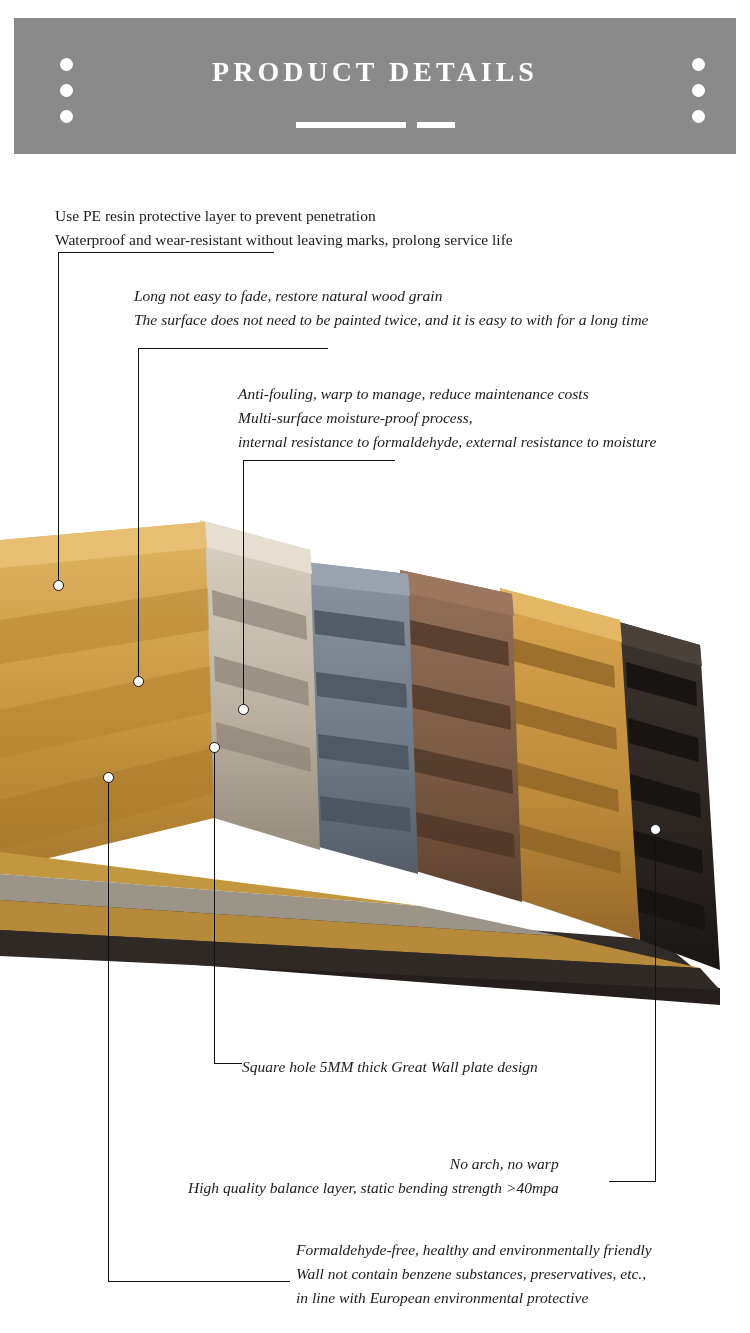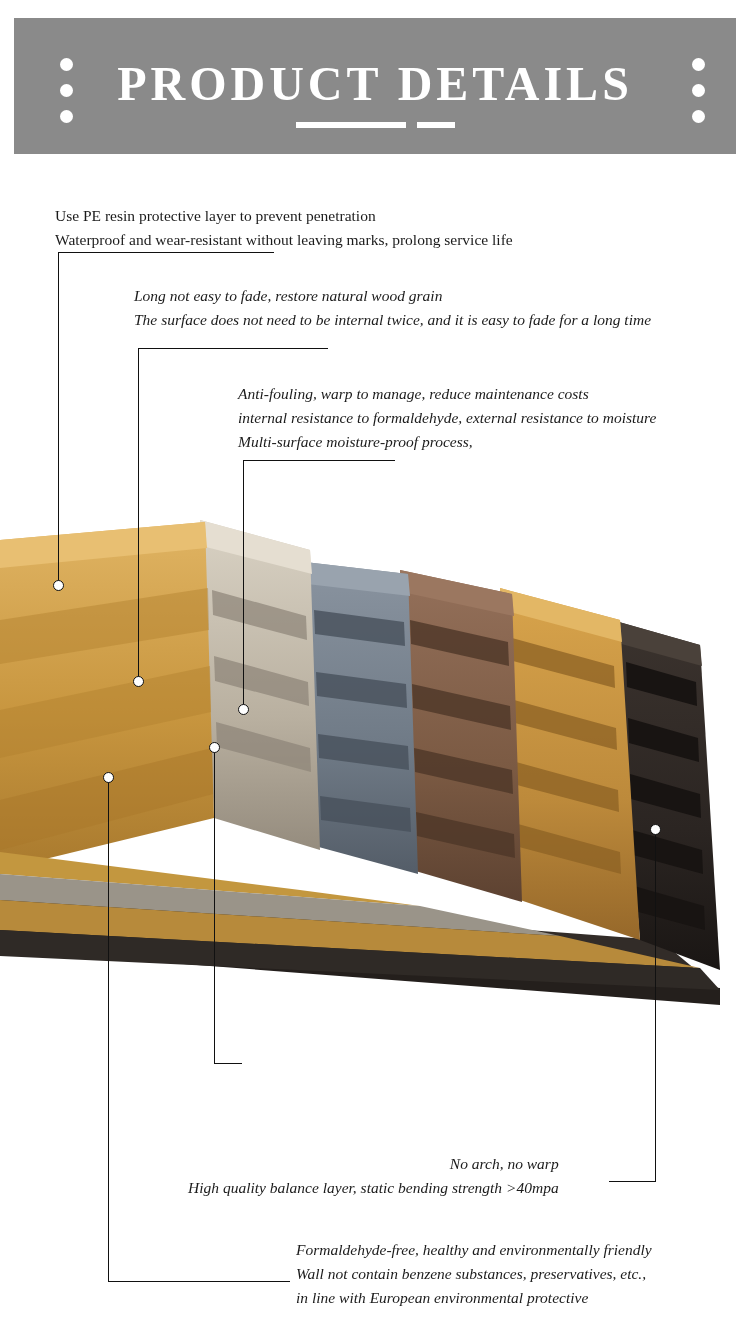--- a/index.html
+++ b/index.html
@@ -26,21 +26,21 @@
     box-sizing: border-box;
   }
   .banner-title {
     position: absolute;
     left: 0;
     top: 38px;
     width: 100%;
     text-align: center;
     color: #ffffff;
     font-family: "Liberation Serif", serif;
-    font-size: 48px;
+    font-size: 28px;
     font-weight: bold;
     letter-spacing: 4px;
   }
   .dots-col {
     position: absolute;
     top: 40px;
     width: 16px;
     height: 72px;
   }
   .dots-col.left { left: 46px; }
@@ -275,30 +275,31 @@
   <div class="leader h" style="left:108px; top:1281px; width:182px;"></div>
   <div class="node" style="left:103px; top:772px;"></div>
 
   <div class="callout" style="left:55px; top:204px;">
     <div>Use PE resin protective layer to prevent penetration</div>
     <div>Waterproof and wear-resistant without leaving marks, prolong service life</div>
   </div>
 
   <div class="callout italic" style="left:134px; top:284px;">
     <div>Long not easy to fade, restore natural wood grain</div>
-    <div>The surface does not need to be internal twice, and it is easy to fade for a long time</div>
+    <div>The surface does not need to be painted twice, and it is easy to with for a long time</div>
   </div>
 
   <div class="callout italic" style="left:238px; top:382px;">
     <div>Anti-fouling, warp to manage, reduce maintenance costs</div>
+    <div>Multi-surface moisture-proof process,</div>
     <div>internal resistance to formaldehyde, external resistance to moisture</div>
-    <div>Multi-surface moisture-proof process,</div>
   </div>
 
   <div class="callout italic" style="left:242px; top:1055px;">
+    <div>Square hole 5MM thick Great Wall plate design</div>
   </div>
 
   <div class="callout italic" style="left:188px; top:1152px;text-align:right;">
     <div>No arch, no warp</div>
     <div>High quality balance layer, static bending strength &gt;40mpa</div>
   </div>
 
   <div class="callout italic" style="left:296px; top:1238px;">
     <div>Formaldehyde-free, healthy and environmentally friendly</div>
     <div>Wall not contain benzene substances, preservatives, etc.,</div>

